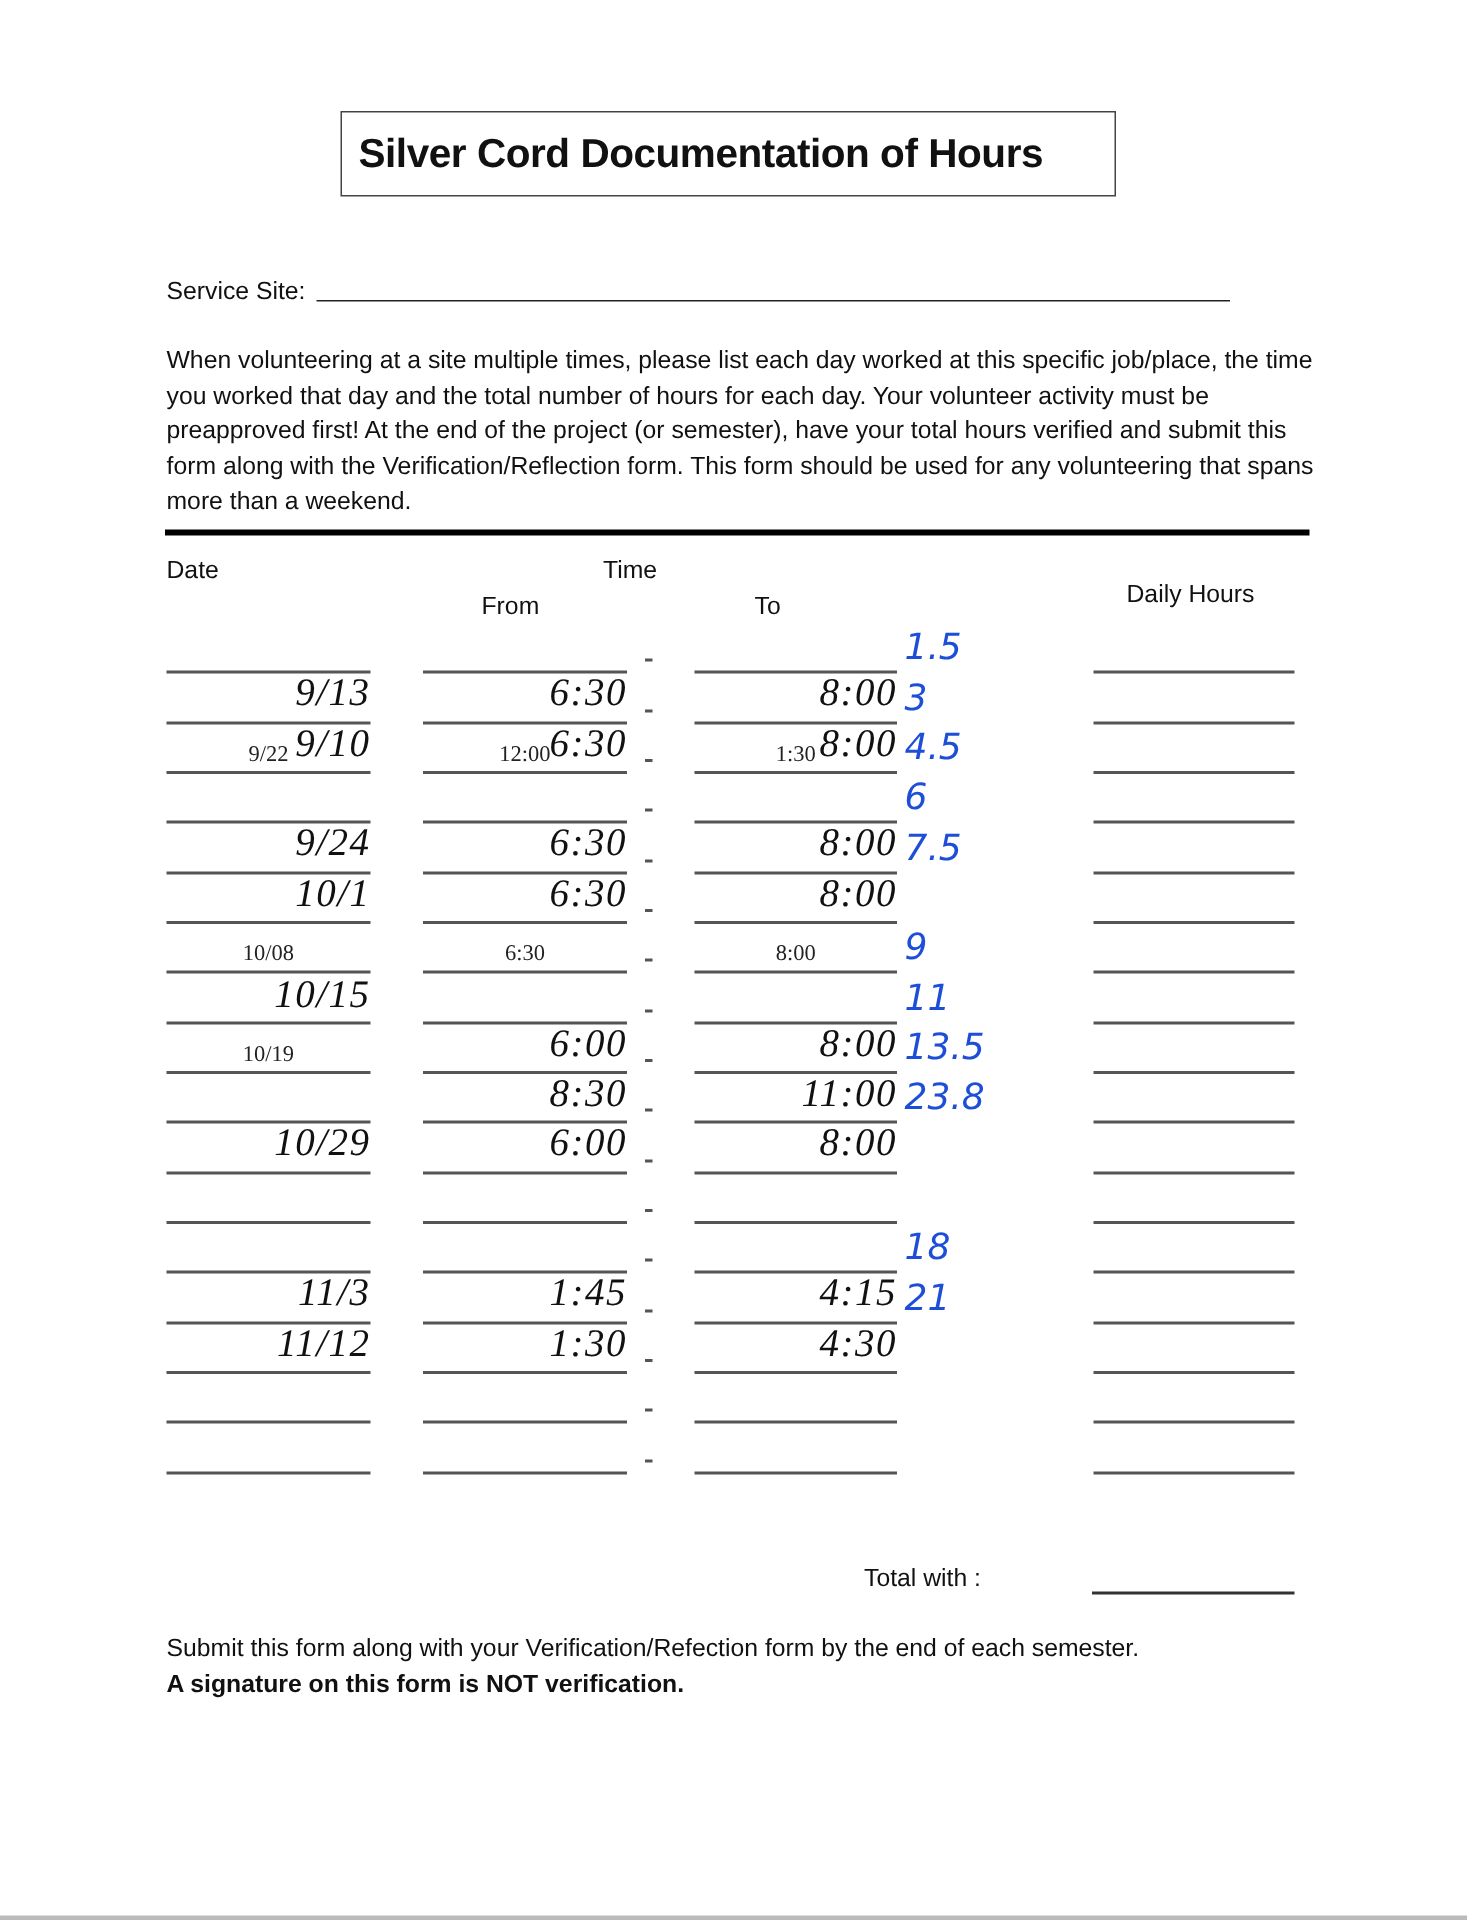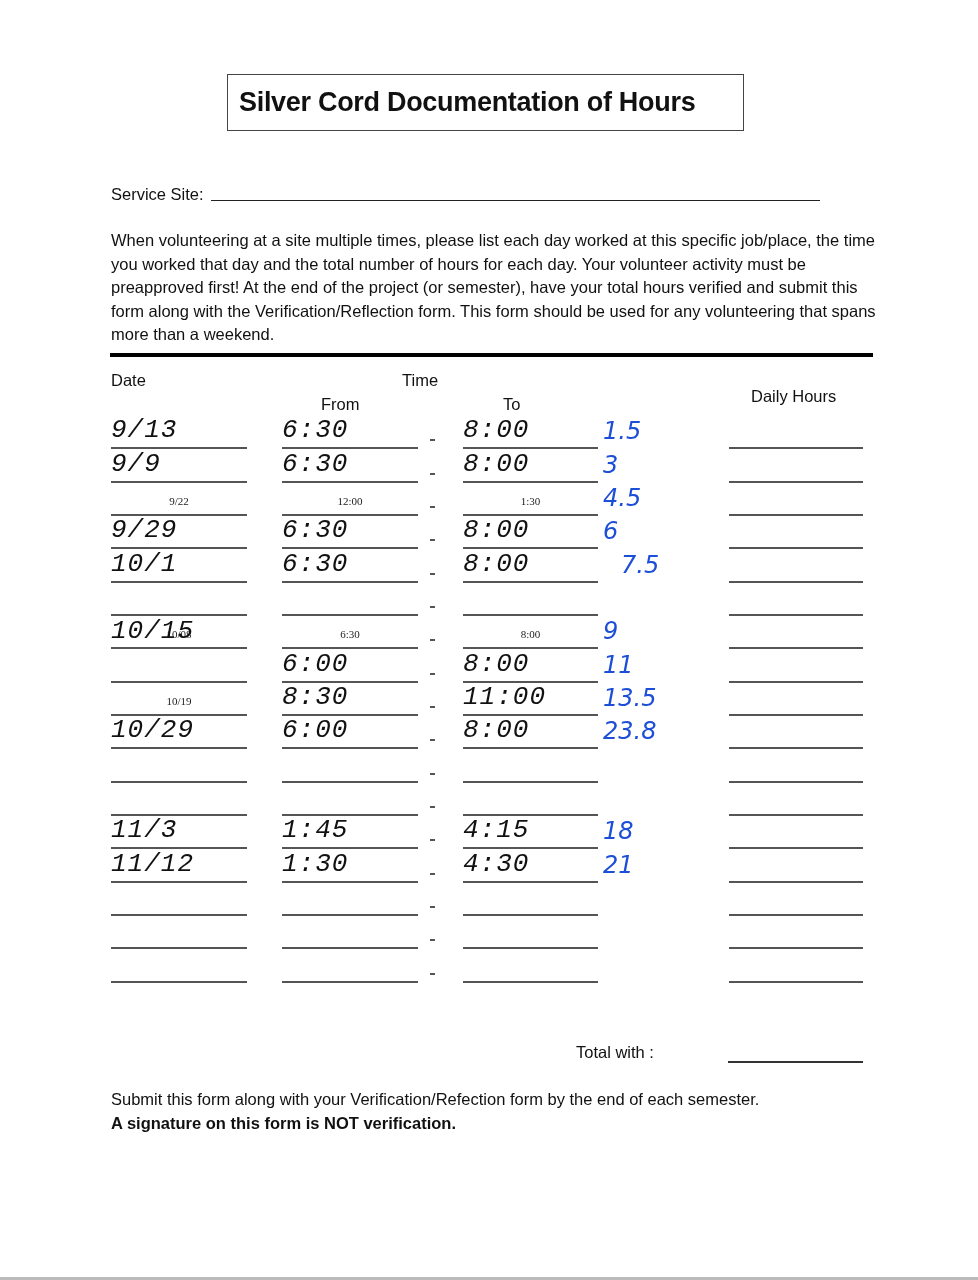--- a/index.html
+++ b/index.html
@@ -12,24 +12,24 @@
   }
   .title-text { font-size: 27px; font-weight: bold; letter-spacing: -0.3px; }
   .body-text { font-size: 16.5px; line-height: 23.6px; color: #111; }
   .service-label { left: 111px; top: 183px; }
   .service-line { left: 211px; top: 200px; width: 609px; border-bottom: 1.5px solid #222; }
   .instructions { left: 111px; top: 229px; width: 770px; }
   .rule { left: 110px; top: 353px; width: 763px; height: 4px; background: #000; }
   .hdr { font-size: 16.5px; }
   .line { height: 2px; background: #555; }
   .dash { width: 5px; height: 2px; background: #555; }
-  .hw { font-family: Liberation Mono, monospace; font-weight: 300; color: #111; text-align: left; font-style: italic; letter-spacing: 1px; }
+  .hw { font-family: Liberation Serif, serif; font-weight: 300; color: #111; text-align: right; font-style: italic; letter-spacing: 1px; margin-top: 32px; }
   .hw-date { font-size: 26px; }
   .hw-time { font-size: 26px; }
-  .typed { font-family: "Liberation Serif", serif; font-size: 11px; text-align: center; color: #222; }
+  .typed { font-family: "Liberation Serif", serif; font-size: 15px; text-align: center; color: #222; }
   .hw-total { font-family: "DejaVu Sans", sans-serif; font-size: 24px; font-weight: 300; color: #1d4ed8; font-style: italic; }
   .total-label { left: 576px; top: 1043px; font-size: 16.5px; }
   .total-line { left: 728px; top: 1061px; width: 135px; height: 1.5px; background: #333; }
   .footer1 { left: 111px; top: 1090px; font-size: 16.5px; }
   .footer2 { left: 111px; top: 1114px; font-size: 16.5px; font-weight: bold; }
   .bottom-edge { left: 0; top: 1277px; width: 978px; height: 3px; background: #bbb; }
 </style>
 </head>
 <body>
 
@@ -61,21 +61,21 @@
       <div class="abs hw hw-time" style="left:282px; top:415px; width:136px;">6:30</div>
       <div class="abs hw hw-time" style="left:463px; top:415px; width:135px;">8:00</div>
       <div class="abs hw-total" style="left:603px; top:417px;">1.5</div>
     </div>
     <div>
       <div class="abs line" style="left:111px; top:481px; width:136px;"></div>
       <div class="abs line" style="left:282px; top:481px; width:136px;"></div>
       <div class="abs dash" style="left:430px; top:473px;"></div>
       <div class="abs line" style="left:463px; top:481px; width:135px;"></div>
       <div class="abs line" style="left:729px; top:481px; width:134px;"></div>
-      <div class="abs hw hw-date" style="left:111px; top:449px; width:136px;">9/9</div>
+      <div class="abs hw hw-date" style="left:111px; top:449px; width:136px;">9/10</div>
       <div class="abs hw hw-time" style="left:282px; top:449px; width:136px;">6:30</div>
       <div class="abs hw hw-time" style="left:463px; top:449px; width:135px;">8:00</div>
       <div class="abs hw-total" style="left:603px; top:451px;">3</div>
     </div>
     <div>
       <div class="abs line" style="left:111px; top:514px; width:136px;"></div>
       <div class="abs line" style="left:282px; top:514px; width:136px;"></div>
       <div class="abs dash" style="left:430px; top:506px;"></div>
       <div class="abs line" style="left:463px; top:514px; width:135px;"></div>
       <div class="abs line" style="left:729px; top:514px; width:134px;"></div>
@@ -83,35 +83,35 @@
       <div class="abs typed" style="left:282px; top:495px; width:136px;">12:00</div>
       <div class="abs typed" style="left:463px; top:495px; width:135px;">1:30</div>
       <div class="abs hw-total" style="left:603px; top:484px;">4.5</div>
     </div>
     <div>
       <div class="abs line" style="left:111px; top:547px; width:136px;"></div>
       <div class="abs line" style="left:282px; top:547px; width:136px;"></div>
       <div class="abs dash" style="left:430px; top:539px;"></div>
       <div class="abs line" style="left:463px; top:547px; width:135px;"></div>
       <div class="abs line" style="left:729px; top:547px; width:134px;"></div>
-      <div class="abs hw hw-date" style="left:111px; top:515px; width:136px;">9/29</div>
+      <div class="abs hw hw-date" style="left:111px; top:515px; width:136px;">9/24</div>
       <div class="abs hw hw-time" style="left:282px; top:515px; width:136px;">6:30</div>
       <div class="abs hw hw-time" style="left:463px; top:515px; width:135px;">8:00</div>
       <div class="abs hw-total" style="left:603px; top:517px;">6</div>
     </div>
     <div>
       <div class="abs line" style="left:111px; top:581px; width:136px;"></div>
       <div class="abs line" style="left:282px; top:581px; width:136px;"></div>
       <div class="abs dash" style="left:430px; top:573px;"></div>
       <div class="abs line" style="left:463px; top:581px; width:135px;"></div>
       <div class="abs line" style="left:729px; top:581px; width:134px;"></div>
       <div class="abs hw hw-date" style="left:111px; top:549px; width:136px;">10/1</div>
       <div class="abs hw hw-time" style="left:282px; top:549px; width:136px;">6:30</div>
       <div class="abs hw hw-time" style="left:463px; top:549px; width:135px;">8:00</div>
-      <div class="abs hw-total" style="left:621px; top:551px;">7.5</div>
+      <div class="abs hw-total" style="left:603px; top:551px;">7.5</div>
     </div>
     <div>
       <div class="abs line" style="left:111px; top:614px; width:136px;"></div>
       <div class="abs line" style="left:282px; top:614px; width:136px;"></div>
       <div class="abs dash" style="left:430px; top:606px;"></div>
       <div class="abs line" style="left:463px; top:614px; width:135px;"></div>
       <div class="abs line" style="left:729px; top:614px; width:134px;"></div>
     </div>
     <div>
       <div class="abs line" style="left:111px; top:647px; width:136px;"></div>

